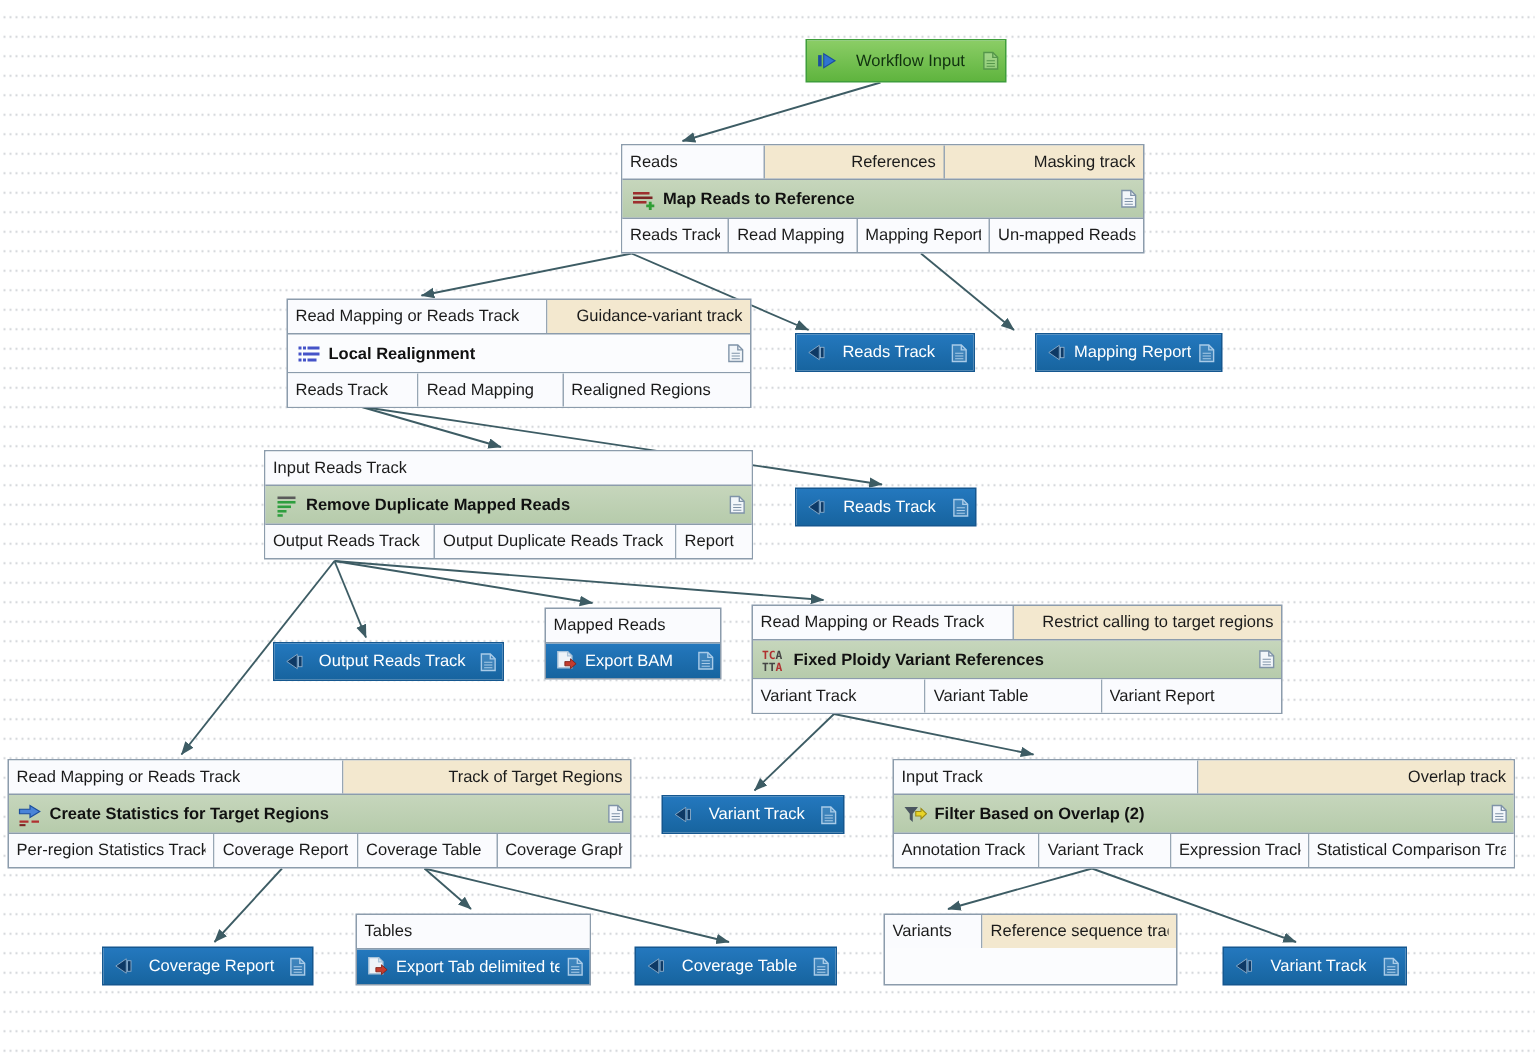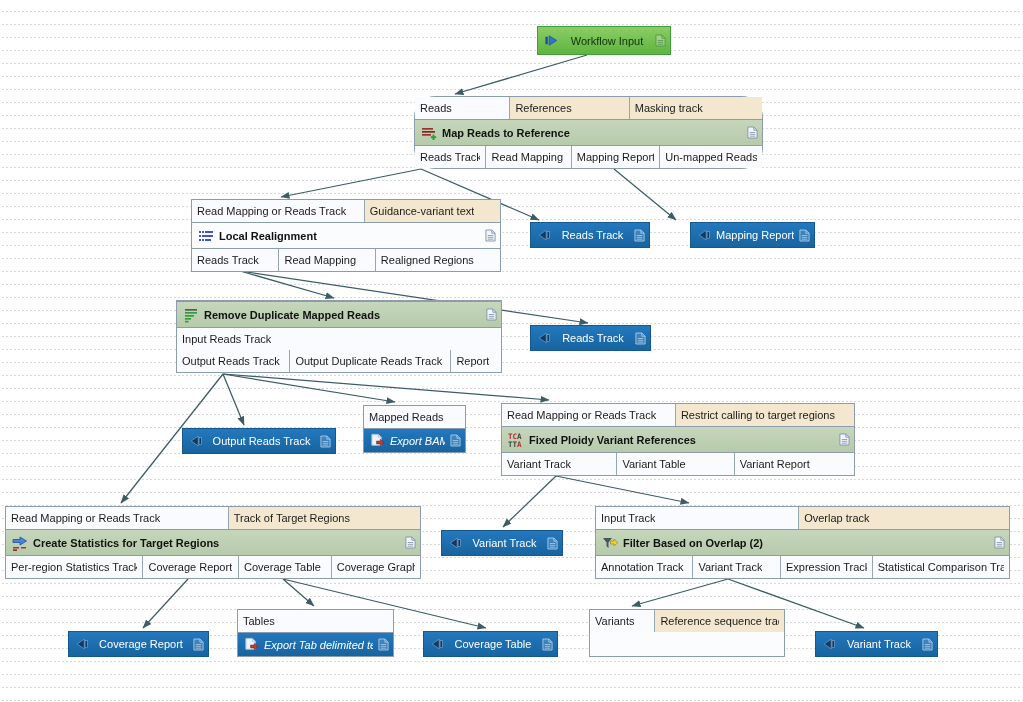--- a/index.html
+++ b/index.html
@@ -23,23 +23,23 @@
   .row{display:flex;align-items:stretch;min-height:0;}
   .row.inputs{flex:0 0 22px;}
   .row.outputs{flex:0 0 22px;background:#fbfcfe;}
   .row.title{flex:1 1 auto;display:flex;align-items:center;padding:0 4px 0 6px;gap:5px;overflow:hidden;}
   .cell{
     display:flex;align-items:center;padding:0 5px;box-sizing:border-box;
     border-right:1px solid #97a6b4;overflow:hidden;white-space:nowrap;
   }
   .cell:last-child{border-right:none;}
   .cell.connected{background:#fafbfe;}
-  .cell.open{background:#f3e8cf;}
+  .cell.open{background:#f3e8cf;justify-content:flex-end;}
   .node.process .row.title{border-top:1px solid #8c9cac;border-bottom:1px solid #8c9cac;}
-  .node.export .row.title{border-top:1px solid #8c9cac;font-style:italic;}
+  .node.export .row.title{border-top:1px solid #8c9cac;}
   .title.green{background:linear-gradient(#c6d6bc,#b6cbab);}
   .title.white{background:#fbfcfe;}
   .title.blue{background:linear-gradient(#2478be,#17649f);color:#ffffff;}
   .title.bright-green{background:linear-gradient(#8bcd66,#5fb43e);color:#10310f;}
   .node.outputbox,.node.inputbox{border-color:#15578f;}
   .node.inputbox{border-color:#3f9e3b;}
   .title-label{flex:1 1 auto;overflow:hidden;white-space:nowrap;}
   .node.process .title-label{font-weight:bold;color:#111;}
   .title.blue .title-label{color:#fff;}
   .title.center .title-label{text-align:center;}
@@ -90,21 +90,21 @@
             <path d="M7.5 1 V4.5 H11" fill="none" stroke="#55964b"></path>
             <g stroke="#55964b" stroke-width="0.9">
               <line x1="3" y1="7" x2="9" y2="7"></line>
               <line x1="3" y1="9" x2="9" y2="9"></line>
               <line x1="3" y1="11" x2="9" y2="11"></line>
             </g>
           </svg>
         </span>
       </div>
     </div>
-    <div class="node process" style="left: 414px; top: 96px; width: 349px; height: 73px; border-radius: 21px;">
+    <div class="node process" style="left: 414px; top: 96px; width: 349px; height: 73px;">
       <div class="row inputs">
         <div class="cell connected" style="flex: 0 0 27.5%;">
           <span class="lbl">Reads</span>
         </div>
         <div class="cell open" style="flex: 0 0 34.4%;">
           <span class="lbl">References</span>
         </div>
         <div class="cell open" style="flex: 0 0 38.1%;">
           <span class="lbl">Masking track</span>
         </div>
@@ -148,21 +148,21 @@
           <span class="lbl">Un-mapped Reads</span>
         </div>
       </div>
     </div>
     <div class="node process" style="left: 191px; top: 199px; width: 310px; height: 73px;">
       <div class="row inputs">
         <div class="cell connected" style="flex: 0 0 56.1%;">
           <span class="lbl">Read Mapping or Reads Track</span>
         </div>
         <div class="cell open" style="flex: 0 0 43.9%;">
-          <span class="lbl">Guidance-variant text</span>
+          <span class="lbl">Guidance-variant track</span>
         </div>
       </div>
       <div class="row title white">
         <span class="icon">
           <svg width="16" height="16" viewBox="0 0 16 16" fill="#4553c8">
             <rect x="1" y="3" width="2" height="2"></rect>
             <rect x="4" y="3" width="2" height="2"></rect>
             <rect x="7" y="3" width="8" height="2"></rect>
             <rect x="1" y="7" width="2" height="2"></rect>
             <rect x="4" y="7" width="11" height="2"></rect>
@@ -234,20 +234,25 @@
             <g stroke="#a9cbe8" stroke-width="0.9">
               <line x1="3" y1="7" x2="9" y2="7"></line>
               <line x1="3" y1="9" x2="9" y2="9"></line>
               <line x1="3" y1="11" x2="9" y2="11"></line>
             </g>
           </svg>
         </span>
       </div>
     </div>
     <div class="node process" style="left: 176px; top: 300px; width: 326px; height: 73px;">
+      <div class="row inputs">
+        <div class="cell connected" style="flex: 0 0 100%;">
+          <span class="lbl">Input Reads Track</span>
+        </div>
+      </div>
       <div class="row title green">
         <span class="icon">
           <svg width="16" height="16" viewBox="0 0 16 16">
             <rect x="2" y="2" width="12" height="1.7" fill="#5a5a5a"></rect>
             <rect x="2" y="5" width="12" height="1.7" fill="#2f9e3f"></rect>
             <rect x="2" y="8" width="9" height="1.7" fill="#2f9e3f"></rect>
             <rect x="2" y="11" width="6" height="1.7" fill="#2f9e3f"></rect>
             <rect x="2" y="13.8" width="3.5" height="1.7" fill="#2f9e3f"></rect>
           </svg>
         </span>
@@ -257,25 +262,20 @@
             <path d="M1 1 h6.5 L11 4.5 V13 H1 z" fill="#f2f6fa" stroke="#7f93a8"></path>
             <path d="M7.5 1 V4.5 H11" fill="none" stroke="#7f93a8"></path>
             <g stroke="#7f93a8" stroke-width="0.9">
               <line x1="3" y1="7" x2="9" y2="7"></line>
               <line x1="3" y1="9" x2="9" y2="9"></line>
               <line x1="3" y1="11" x2="9" y2="11"></line>
             </g>
           </svg>
         </span>
       </div>
-      <div class="row inputs">
-        <div class="cell connected" style="flex: 0 0 100%;">
-          <span class="lbl">Input Reads Track</span>
-        </div>
-      </div>
       <div class="row outputs">
         <div class="cell connected" style="flex: 0 0 35%;">
           <span class="lbl">Output Reads Track</span>
         </div>
         <div class="cell connected" style="flex: 0 0 49.7%; text-align: right;">
           <span class="lbl">Output Duplicate Reads Track</span>
         </div>
         <div class="cell connected" style="flex: 0 0 15.3%;">
           <span class="lbl">Report</span>
         </div>
@@ -318,21 +318,21 @@
             <path d="M7.5 1 V4.5 H11" fill="none" stroke="#a9cbe8"></path>
             <g stroke="#a9cbe8" stroke-width="0.9">
               <line x1="3" y1="7" x2="9" y2="7"></line>
               <line x1="3" y1="9" x2="9" y2="9"></line>
               <line x1="3" y1="11" x2="9" y2="11"></line>
             </g>
           </svg>
         </span>
       </div>
     </div>
-    <div class="node export" style="left: 363px; top: 405px; width: 103px; height: 48px;">
+    <div class="node export" style="left: 363px; top: 405px; width: 118px; height: 48px;">
       <div class="row inputs">
         <div class="cell connected" style="flex: 0 0 100%;">
           <span class="lbl">Mapped Reads</span>
         </div>
       </div>
       <div class="row title blue">
         <span class="icon">
           <svg width="15" height="15" viewBox="0 0 16 16">
             <path d="M2 1.5 h7 l3 3 V13 H2 z" fill="#eef3f8" stroke="#aac4da" stroke-width="1"></path>
             <path d="M9 1.5 v3 h3" fill="none" stroke="#aac4da"></path>

